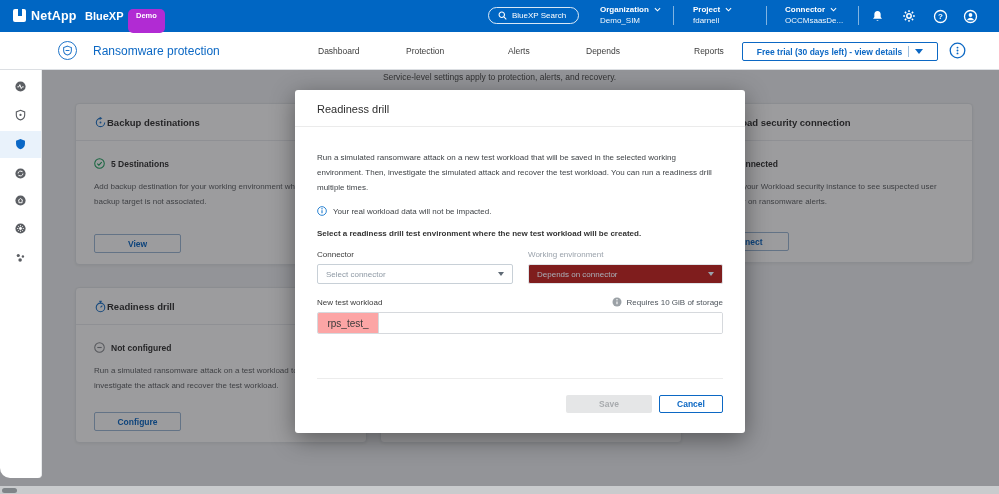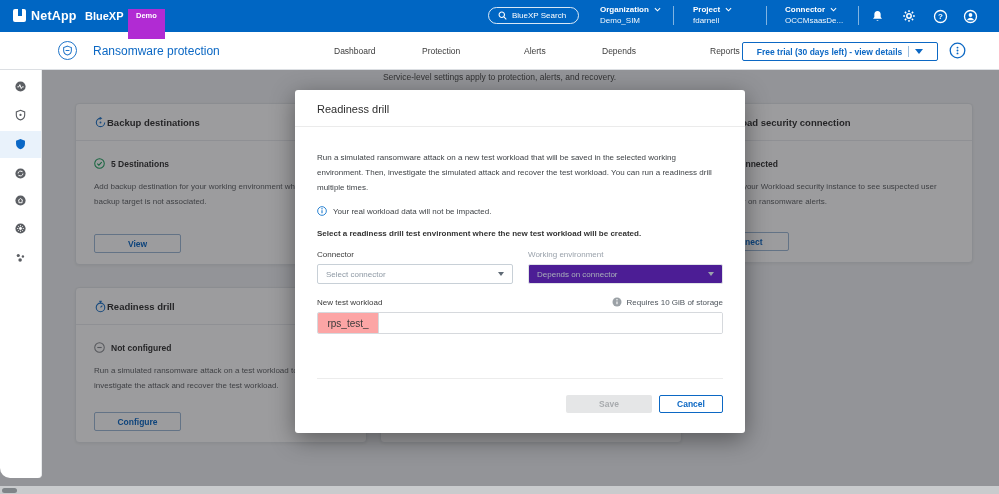--- a/index.html
+++ b/index.html
@@ -7,33 +7,33 @@
   body { font-family:"Liberation Sans","DejaVu Sans",sans-serif; }
   .stage { position:relative; width:999px; height:494px; overflow:hidden; background:#F0F2F4; }
 
   
   .topbar { position:absolute; left:0; top:0; width:999px; height:32px; background:#0066C3; z-index:8; }
   .topbar * { color:#fff; }
   .logo-mark { position:absolute; left:13px; top:9px; width:13px; height:13px; background:#fff; border-radius:2px; }
   .logo-mark i { position:absolute; left:5px; top:0; width:3.5px; height:7px; background:#0066C3; }
   .brand { position:absolute; left:31px; top:9px; font-size:12.5px; font-weight:bold; letter-spacing:.2px; }
   .product { position:absolute; left:85px; top:10px; font-size:11px; font-weight:bold; }
-  .badge { position:absolute; left:128px; top:9px; height:30px; line-height:14px; padding:0 8px; border-radius:0; background:#B12BD3; font-size:7.5px; font-weight:bold; }
+  .badge { position:absolute; left:128px; top:9px; height:24px; line-height:14px; padding:0 8px; border-radius:5px; background:#B12BD3; font-size:7.5px; font-weight:bold; }
   .search { position:absolute; left:488px; top:7px; width:91px; height:17px; border:1px solid rgba(255,255,255,.85); border-radius:9px; display:flex; align-items:center; gap:5px; padding:0 9px; font-size:8px; }
   .tb-group { position:absolute; top:5px; }
   .tb-label { display:flex; align-items:center; gap:5px; font-size:8px; font-weight:bold; }
   .tb-value { font-size:8px; margin-top:2px; opacity:.95; }
   .tb-sep { position:absolute; top:6px; width:1px; height:19px; background:rgba(255,255,255,.5); }
   .tb-icon { position:absolute; top:9px; width:15px; height:15px; cursor:pointer; }
 
   
   .subheader { position:absolute; left:0; top:32px; width:999px; height:38px; background:#fff; border-bottom:1px solid #dcdfe3; z-index:7; }
   .sh-icon { position:absolute; left:58px; top:9px; width:19px; height:19px; border:1.2px solid #1F74C8; border-radius:50%; color:#1F74C8; display:flex; align-items:center; justify-content:center; }
   .sh-title { position:absolute; left:93px; top:12px; font-size:12px; color:#0C68C4; font-weight:500; }
-  .tab { position:absolute; top:14px; font-size:8.5px; color:#3c3c3c; cursor:pointer;margin-left:16px; }
+  .tab { position:absolute; top:14px; font-size:8.5px; color:#3c3c3c; cursor:pointer; }
   .trial-btn { position:absolute; left:742px; top:10px; width:196px; height:19px; border:1px solid #0C68C4; border-radius:2px; background:#fff; color:#0C68C4; font-size:8.5px; font-weight:bold; display:flex; align-items:center; justify-content:center; gap:6px; cursor:pointer; }
   .trial-sep { width:1px; height:11px; background:#9dbede; }
   .trial-caret { width:0; height:0; border-left:4px solid transparent; border-right:4px solid transparent; border-top:5px solid #0C68C4; }
   .kebab { position:absolute; left:949px; top:10px; width:17px; height:17px; cursor:pointer; }
 
   
   .sidebar { position:absolute; left:0; top:32px; width:42px; height:446px; background:#fff; border-right:1px solid #e8eaec; border-radius:0 0 4px 10px; z-index:6; }
   .sb-item { position:absolute; left:0; width:41px; height:28px; display:flex; align-items:center; justify-content:center; color:#5b5e63; cursor:pointer; }
   .sb-item.active { background:#E9F2FB; color:#0B68C6; }
 
@@ -58,21 +58,21 @@
   .m-head { padding:13px 22px 11px; font-size:11px; color:#2e2e2e; border-bottom:1px solid #ebebeb; }
   .m-body { padding:0 22px; }
   .m-para { margin-top:23px; font-size:8px; line-height:15px; color:#3f4347; white-space:pre-line; }
   .m-info { margin-top:11px; display:flex; align-items:flex-end; gap:6px; font-size:8px; color:#3f4347; }
   .m-bold { margin-top:13px; font-size:8px; font-weight:bold; color:#333; }
   .m-fields { margin-top:12px; display:flex; gap:15px; }
   .m-field1 { width:196px; } .m-field2 { width:195px; }
   .m-label { font-size:8px; color:#3a3a3a; margin-bottom:5px; }
   .m-label.dis { color:#9aa2ab; }
   .m-select { position:relative; height:20px; border:1px solid #c8d0d7; border-radius:2px; display:flex; align-items:center; padding:0 8px; font-size:8px; color:#8e99a4; background:#fff; cursor:pointer; }
-  .m-select.dis { background:#4c1d95; border-color:#e0e4e8; color:#a9b1ba; cursor:default; }
+  .m-select.dis { background:#7f1d1d; border-color:#e0e4e8; color:#a9b1ba; cursor:default; }
   .caret { position:absolute; right:8px; width:0; height:0; border-left:3.5px solid transparent; border-right:3.5px solid transparent; border-top:4px solid #5f6a75; }
   .m-select.dis .caret { border-top-color:#9aa3ac; }
   .m-wlrow { margin-top:13px; display:flex; justify-content:space-between; align-items:center; }
   .m-note { display:flex; align-items:center; gap:5px; font-size:8px; color:#4e555c; }
   .m-inputgroup { margin-top:5px; display:flex; height:22px; border:1px solid #d6d9dd; border-radius:2px; overflow:hidden; background:#fff; }
   .m-prefix { width:61px; background:#fca5a5; border-right:1px solid #d6d9dd; display:flex; align-items:center; justify-content:center; font-size:10px; color:#3a3a3a; }
   .m-input { flex:1; border:none; outline:none; font-size:8px; padding:0 8px; font-family:inherit; }
   .m-div { margin-top:44px; border-top:1px solid #ececec; }
   .m-actions { margin-top:16px; display:flex; justify-content:flex-end; gap:7px; }
   .btn-save { width:86px; height:18px; background:#e5e6e7; color:#a8abae; border:none; border-radius:2px; font-size:8.5px; font-weight:600; font-family:inherit; }

